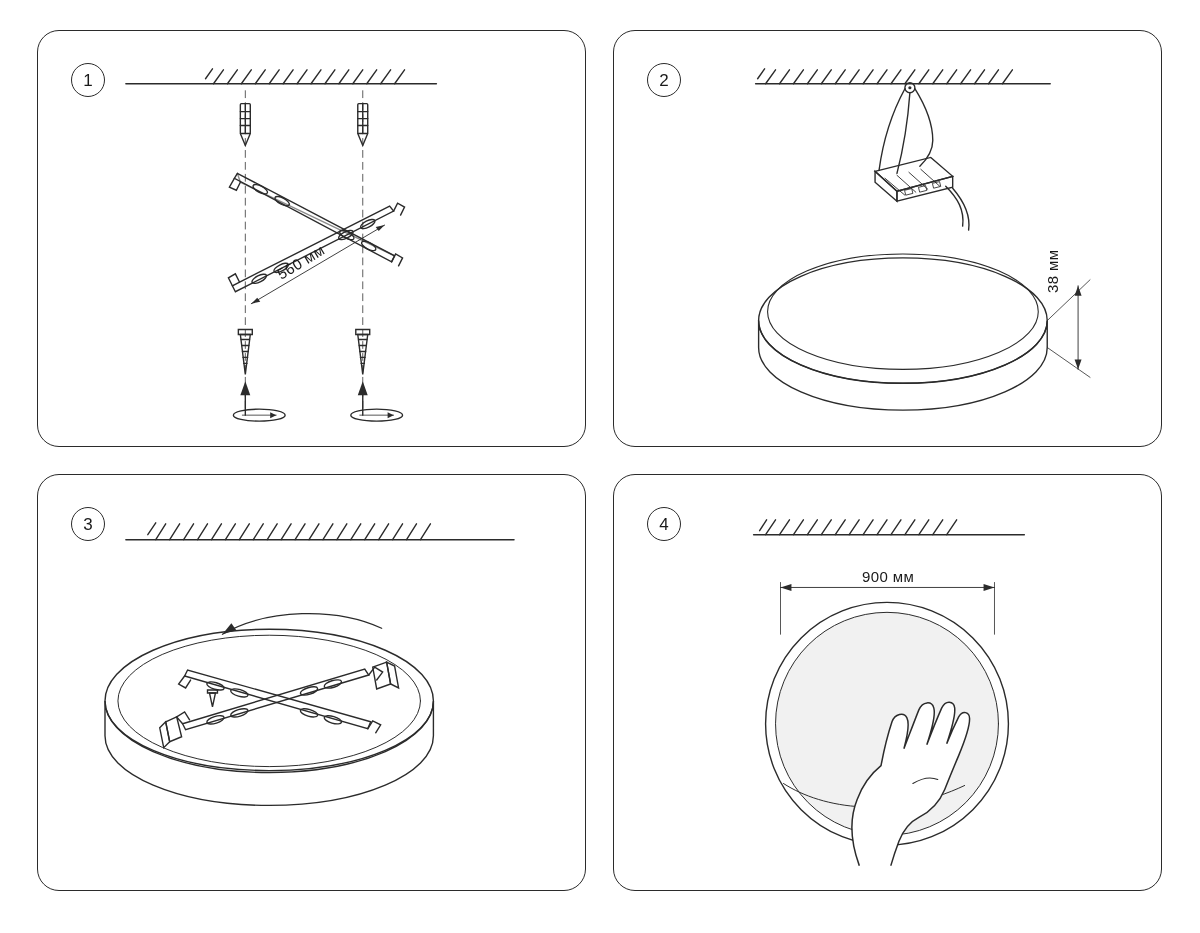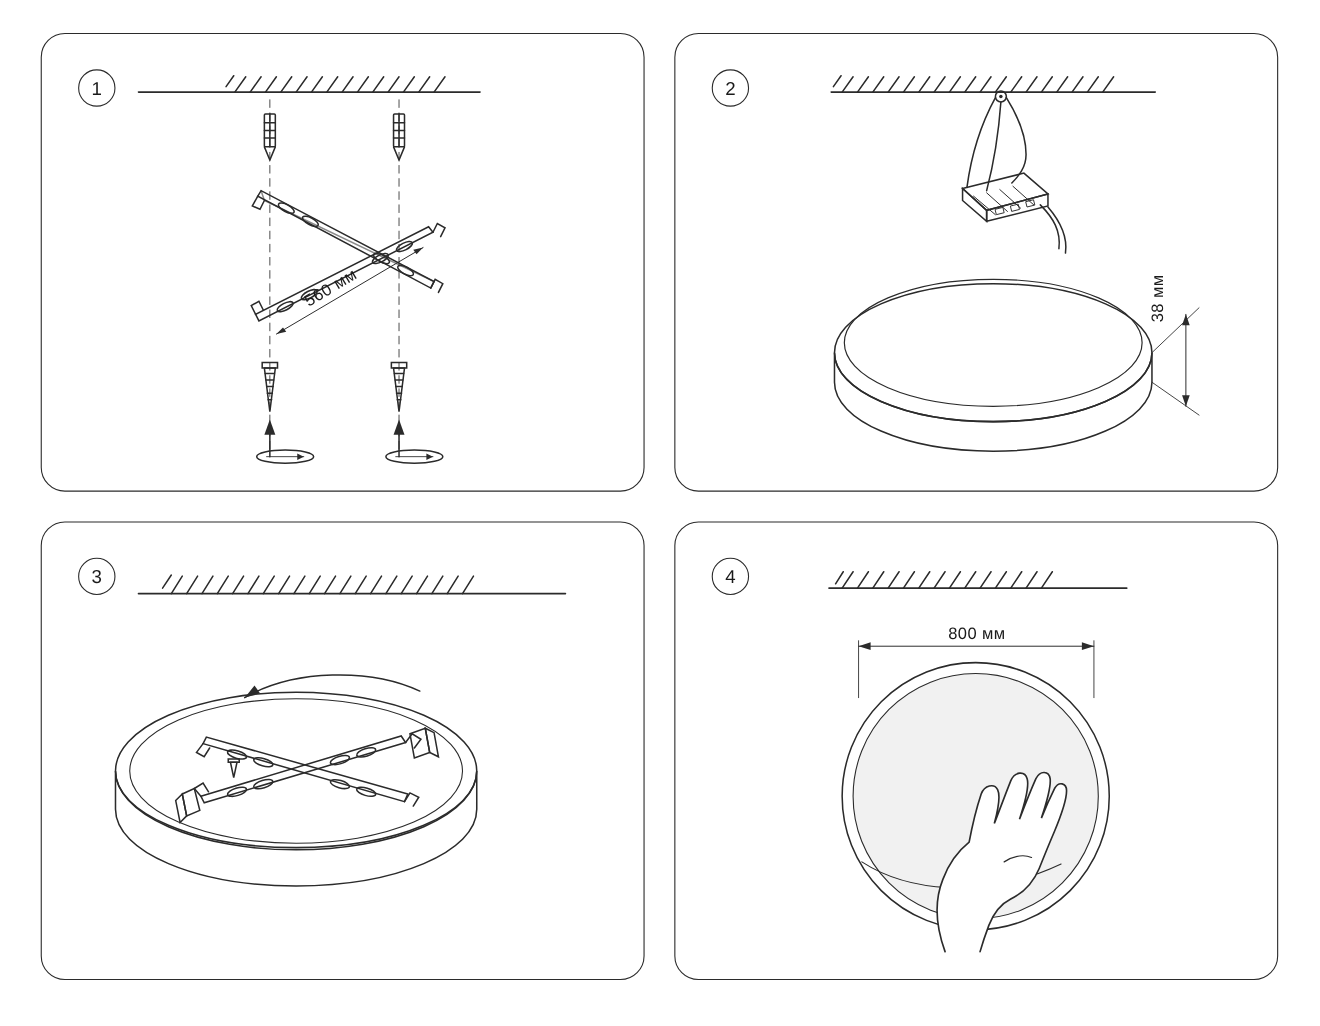--- a/index.html
+++ b/index.html
@@ -395,16 +395,16 @@
                    C296 262 302 246 306 236 C310 227 319 227 321 234 C323 241 318 259 314 271
                    C319 258 325 243 329 234 C333 226 341 227 342 234 C343 242 338 258 334 270
                    C338 260 343 249 346 243 C350 236 357 238 357 245 C357 253 351 270 346 282
                    C340 296 336 306 332 316 C327 328 318 338 306 344 C296 349 290 358 286 368
                    C283 376 280 385 278 392" fill="#ffffff" stroke="#2b2b2b"></path>
           <path d="M300 310 C310 304 318 303 325 306" stroke-width="1.1" fill="none"></path>
         </g>
       </g>
     </svg>
 
-    <div class="dim-label" id="dim-600">800 мм</div>
+    <div class="dim-label" id="dim-600">900 мм</div>
   </div>
 
 </div>
 
 </body></html>

